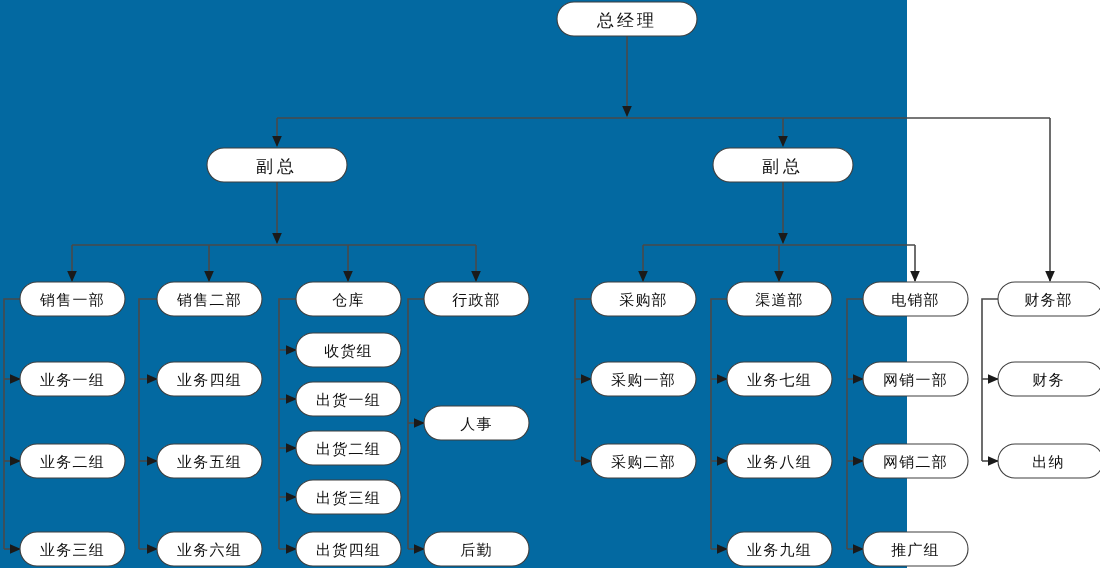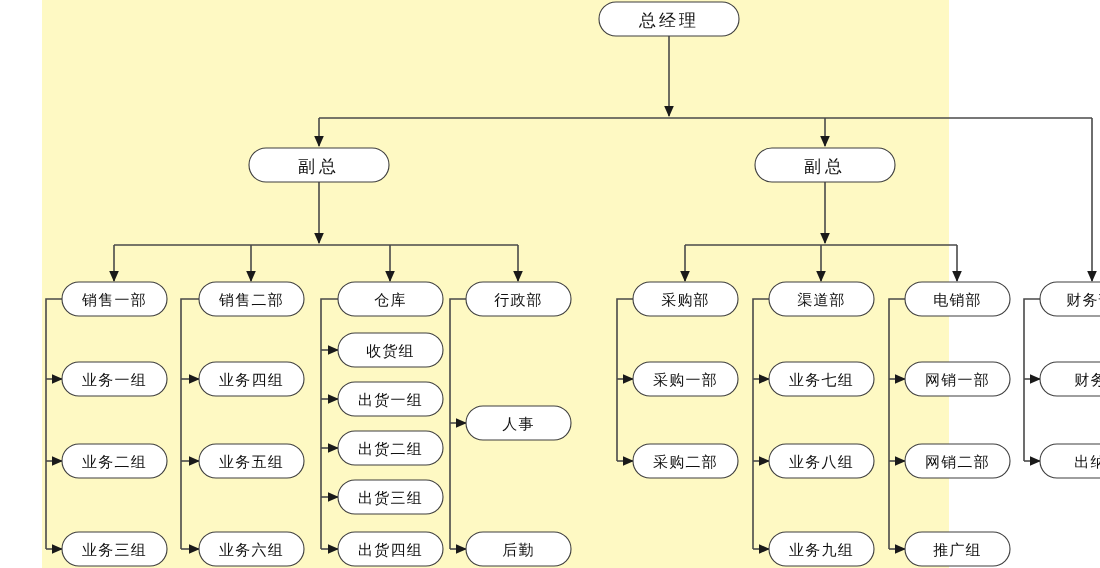--- a/index.html
+++ b/index.html
@@ -11,22 +11,21 @@
   body {
     width: 1100px;
     height: 568px;
     overflow: hidden;
     font-family: "DejaVu Sans", "Liberation Sans", sans-serif;
   }
   #chart-root {
     position: relative;
     width: 907px;
     height: 568px;
-    background: #fef9c3;
-    margin-left: 42px;
+    background: #0369a1;
   }
   svg#org-svg {
     position: absolute;
     left: 0;
     top: 0;
     width: 1100px;
     height: 568px;
     display: block;
   }
   .node-shape {

